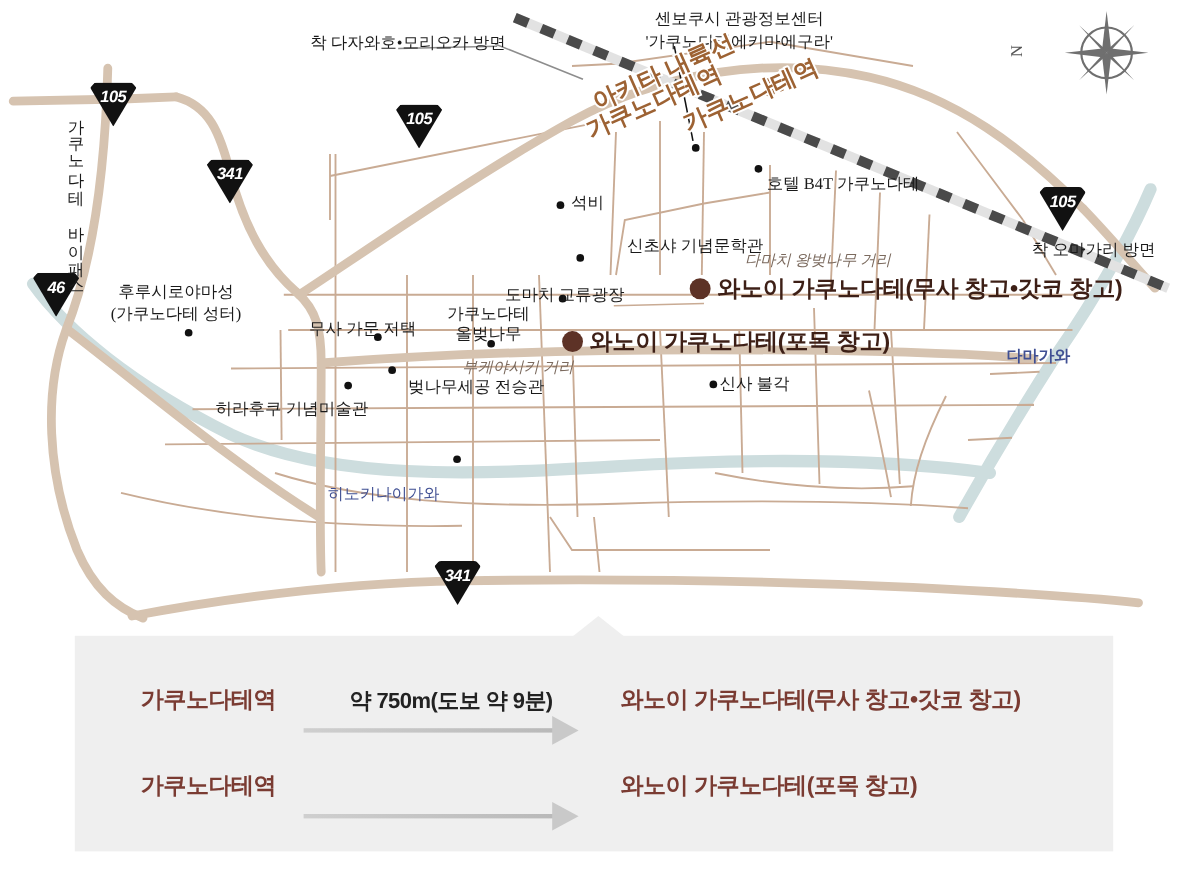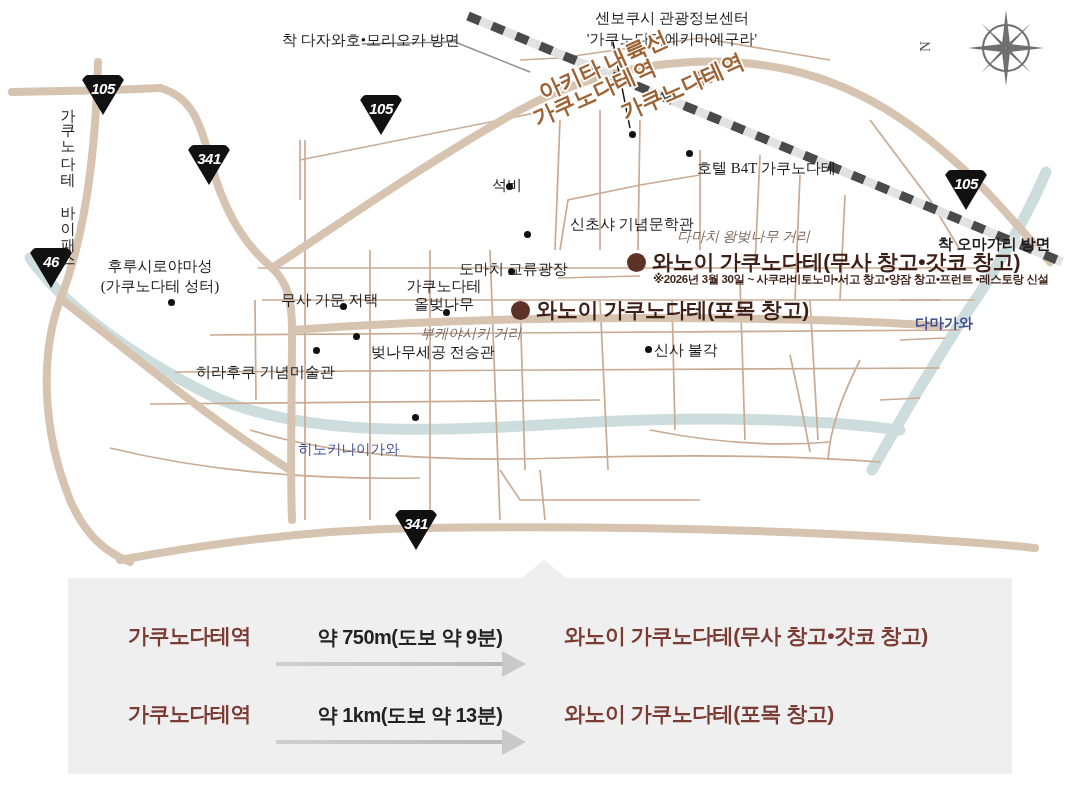--- a/index.html
+++ b/index.html
@@ -222,21 +222,21 @@
       <div class="sh-num">105</div>
     </div>
     <div class="shield" style="left:395px;top:510px;">
       <div class="sh-body"></div>
       <div class="sh-num">341</div>
     </div>
 
     <div class="vlbl" style="left:58px;top:98px;">가쿠노다테 바이패스</div>
 
     <div class="lbl sz15" style="left:282px;top:32px;">착 다자와호•모리오카 방면</div>
-    <div class="lbl sz15" style="left:938px;top:236px;font-weight:bold;">착 오마가리 방면</div>
+    <div class="lbl sz15" style="left:938px;top:220px;">착 오마가리 방면</div>
 
     <div class="lbl sz15 ctr" style="left:672px;top:10px;">센보쿠시 관광정보센터</div>
     <div class="lbl sz15 ctr" style="left:672px;top:31px;">'가쿠노다테에키마에구라'</div>
 
     <div class="raillbl" style="left:534px;top:80px;font-size:22px;transform:rotate(-24deg);transform-origin:left top;">
       <span>아키타 내륙선</span>
     </div>
     <div class="raillbl" style="left:528px;top:106px;font-size:22px;transform:rotate(-24deg);transform-origin:left top;">
       <span>가쿠노다테역</span>
     </div>
@@ -255,42 +255,41 @@
     <div class="dot" style="left:353px;top:333px;"></div>
     <div class="dot" style="left:645px;top:346px;"></div>
     <div class="dot" style="left:412px;top:414px;"></div>
     <div class="dot" style="left:508px;top:268px;"></div>
     <div class="dot" style="left:524px;top:231px;"></div>
     <div class="dot" style="left:686px;top:150px;"></div>
     <div class="dot" style="left:629px;top:131px;"></div>
 
     <div class="lbl sz15 ctr" style="left:160px;top:258px;">후루시로야마성</div>
     <div class="lbl sz15 ctr" style="left:160px;top:278px;">(가쿠노다테 성터)</div>
-    <div class="lbl sz15" style="left:492px;top:177px;">석비</div>
+    <div class="lbl sz15" style="left:519px;top:177px;">석비</div>
     <div class="lbl sz15" style="left:534px;top:216px;margin-left:36px;">신초샤 기념문학관</div>
     <div class="lbl sz15" style="left:459px;top:261px;">도마치 교류광장</div>
     <div class="lbl sz15" style="left:281px;top:292px;">무사 가문 저택</div>
     <div class="lbl sz15 ctr" style="left:444px;top:278px;">가쿠노다테</div>
     <div class="lbl sz15 ctr" style="left:444px;top:296px;">올벚나무</div>
     <div class="lbl sz15" style="left:323px;top:344px;margin-left:48px;">벚나무세공 전승관</div>
     <div class="lbl sz15" style="left:196px;top:364px;">히라후쿠 기념미술관</div>
     <div class="lbl sz15" style="left:654px;top:342px;">신사 불각</div>
     <div class="lbl sz15" style="left:697px;top:160px;">호텔 B4T 가쿠노다테</div>
 
     <div class="street" style="left:677px;top:228px;">다마치 왕벚나무 거리</div>
     <div class="street" style="left:420px;top:325px;">부케야시키 거리</div>
 
     <div class="river-lbl" style="left:298px;top:440px;">히노키나이가와</div>
     <div class="river-lbl" style="left:915px;top:314px;font-weight:bold;">다마가와</div>
 
     <div class="poi" style="left:627px;top:248px;">
       <div class="poi-dot"></div>
       <div class="poi-txt">와노이 가쿠노다테(무사 창고•갓코 창고)</div>
     </div>
-    <div class="poi-note" style="left:653px;top:272px;">※2026년 3월 30일 ~ 사쿠라비토노마•서고 창고•양잠 창고•프런트 •레스토랑 신설</div>
 
     <div class="poi" style="left:511px;top:296px;">
       <div class="poi-dot"></div>
       <div class="poi-txt">와노이 가쿠노다테(포목 창고)</div>
     </div>
   </div>
 
   <div id="legend-notch"></div>
   <div id="legend">
 
@@ -300,21 +299,20 @@
         <div class="leg-dist">약 750m(도보 약 9분)</div>
         <div class="leg-line"></div>
         <div class="leg-head"></div>
       </div>
       <div class="leg-to">와노이 가쿠노다테(무사 창고•갓코 창고)</div>
     </div>
 
     <div class="leg-row" style="top:106px;">
       <div class="leg-from">가쿠노다테역</div>
       <div class="leg-arrow">
-        <div class="leg-dist">약 1km(도보 약 13분)</div>
         <div class="leg-line"></div>
         <div class="leg-head"></div>
       </div>
       <div class="leg-to">와노이 가쿠노다테(포목 창고)</div>
     </div>
 
   </div>
 </div>
 
 </body></html>

